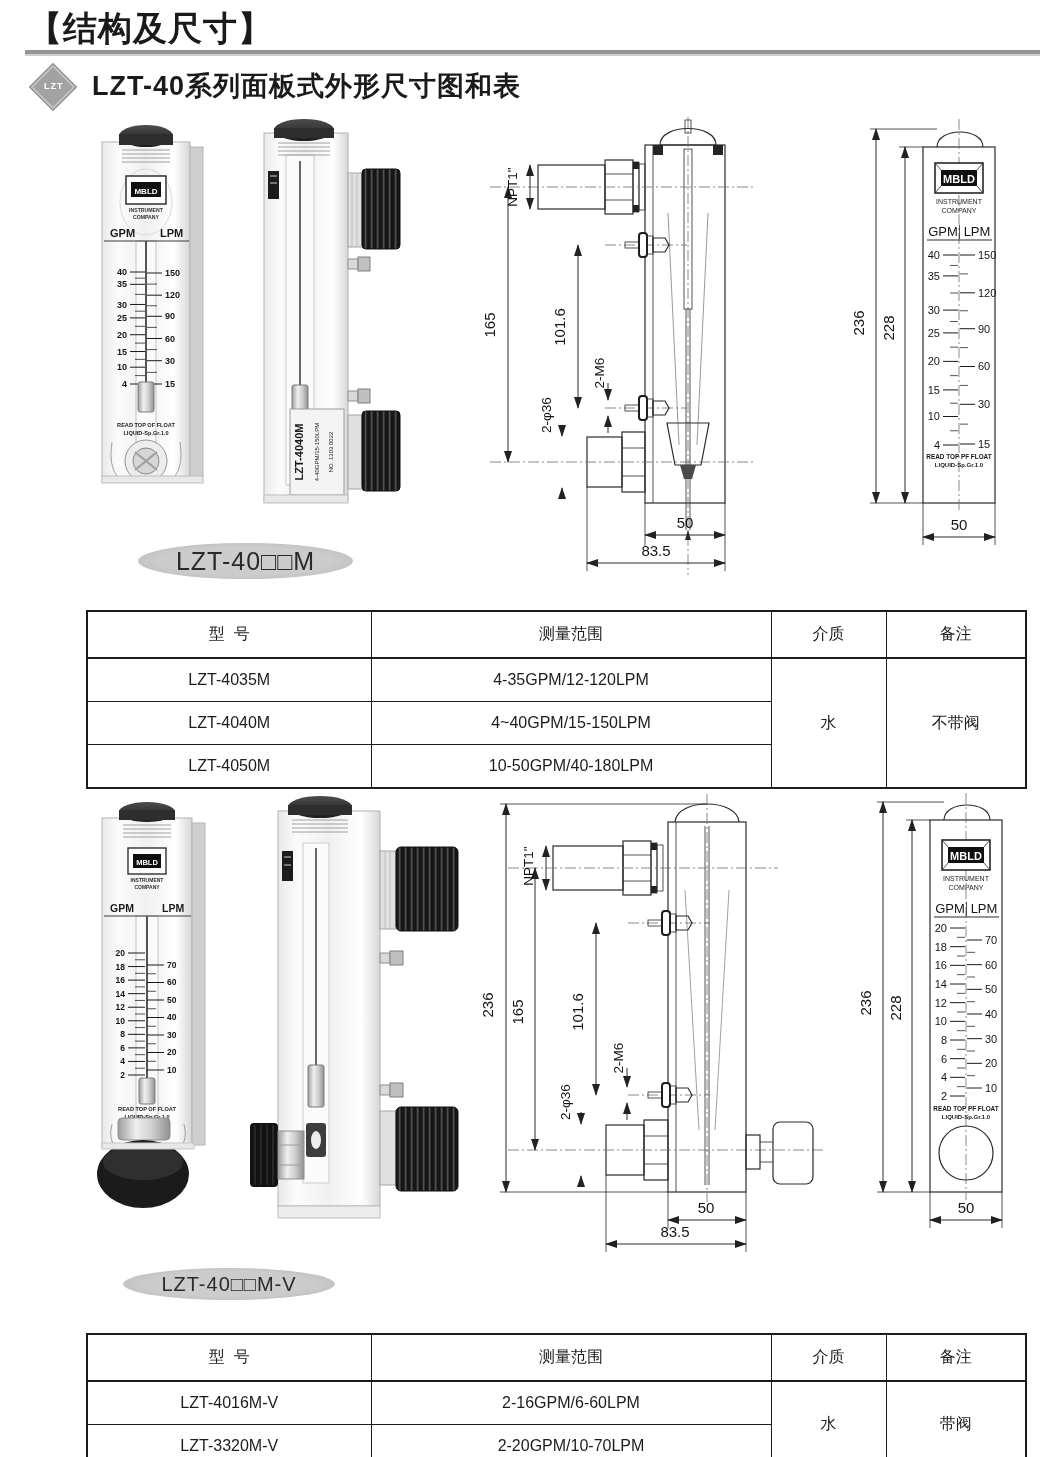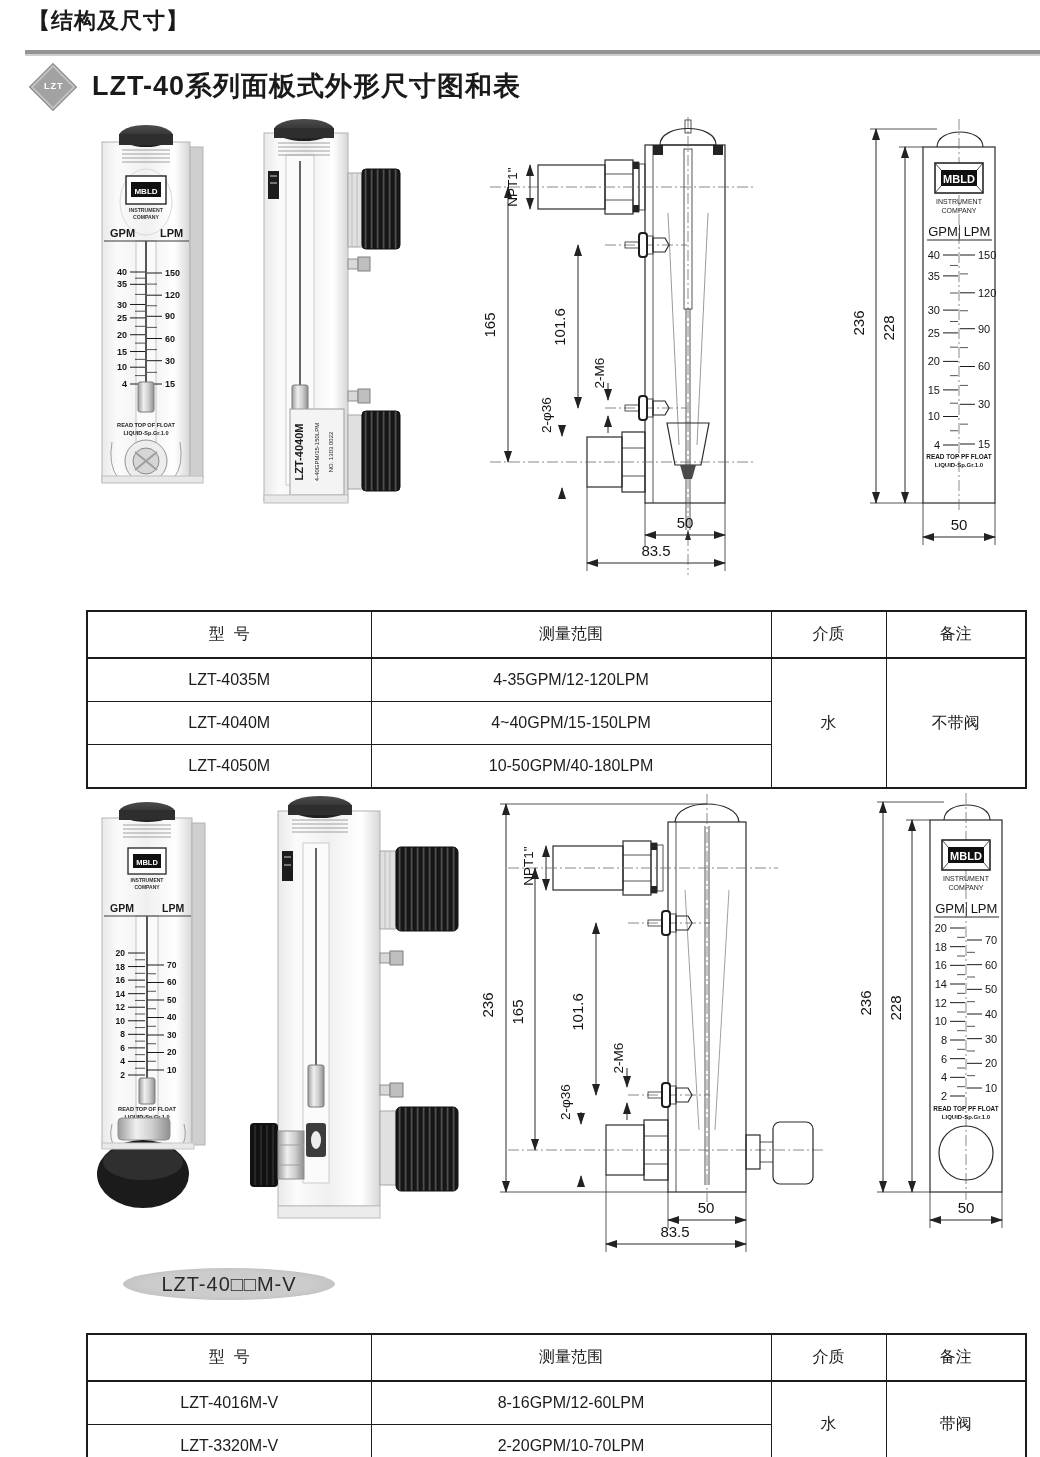--- a/index.html
+++ b/index.html
@@ -1,19 +1,19 @@
 <!DOCTYPE html>
 <html><head>
 <meta charset="utf-8">
 <style>
   html,body{margin:0;padding:0;background:#fff;}
   .page{position:relative;width:1040px;height:1457px;background:#fff;overflow:hidden;
         font-family:"Liberation Sans",sans-serif;color:#1a1a1a;}
   .abs{position:absolute;}
-  .section-title{left:28px;top:6px;font-size:22px;font-weight:bold;letter-spacing:1px;}
+  .section-title{left:28px;top:6px;font-size:34px;font-weight:bold;letter-spacing:1px;}
   .rule{left:25px;top:50px;width:1015px;height:4px;background:#949494;border-bottom:2px solid #cecece;}
   .diamond{left:36px;top:70px;width:32px;height:32px;background:#a2a2a2;transform:rotate(45deg);
            box-shadow:inset 0 0 0 2px #c2c2c2;border:1px solid #8a8a8a;}
   .diamond span{position:absolute;left:0;top:10px;width:32px;text-align:center;transform:rotate(-45deg);
            color:#fff;font-size:9px;font-weight:bold;letter-spacing:1px;}
   .doc-title{left:92px;top:68px;font-size:27px;font-weight:bold;letter-spacing:1px;}
   .caption{background:radial-gradient(ellipse at center,#cccccc 55%,#b5b5b5 100%);
            border-radius:50%;display:flex;align-items:center;justify-content:center;
            font-size:25px;color:#2a2a2a;letter-spacing:1px;}
   table.spec{border-collapse:collapse;table-layout:fixed;background:#fff;}
@@ -334,20 +334,21 @@
         <text x="125" y="334.85" text-anchor="start" font-size="11" fill="#141414">15</text>
       </g>
     <text x="106" y="346" text-anchor="middle" font-size="6.4" font-weight="bold" fill="#161616">READ TOP PF FLOAT</text>
     <text x="106" y="354" text-anchor="middle" font-size="6" font-weight="bold" fill="#161616">LIQUID-Sp.Gr.1.0</text>
     <line x1="70" y1="390" x2="70" y2="432" class="lt"></line>
     <line x1="142" y1="390" x2="142" y2="432" class="lt"></line>
     <line x1="70" y1="424" x2="142" y2="424" class="dim" marker-start="url(#arr)" marker-end="url(#arr)"></line>
     <text x="106" y="417" text-anchor="middle" class="dbig">50</text>
   </svg>
 
+  <div class="abs caption" style="left:138px;top:543px;width:215px;height:36px">LZT-40□□M</div>
 
   <table class="spec abs" style="left:86px;top:610px;width:939px">
     <colgroup>
         <col style="width:284px">
         <col style="width:400px">
         <col style="width:115px">
         <col style="width:140px">
       </colgroup>
     <tbody>
         <tr class="hdr" style="height:45px">
@@ -672,21 +673,21 @@
       </colgroup>
     <tbody>
         <tr class="hdr" style="height:42px">
       <th>型  号</th>
       <th>测量范围</th>
       <th>介质</th>
       <th>备注</th>
     </tr>
     <tr style="height:38px">
       <td>LZT-4016M-V</td>
-      <td>8-16GPM/12-60LPM</td>
+      <td>2-16GPM/6-60LPM</td>
       <td rowspan="2">水</td>
       <td rowspan="2">带阀</td>
     </tr>
     <tr style="height:38px">
       <td>LZT-3320M-V</td>
       <td>2-20GPM/10-70LPM</td>
     </tr>
   </tbody>
     </table>
 

